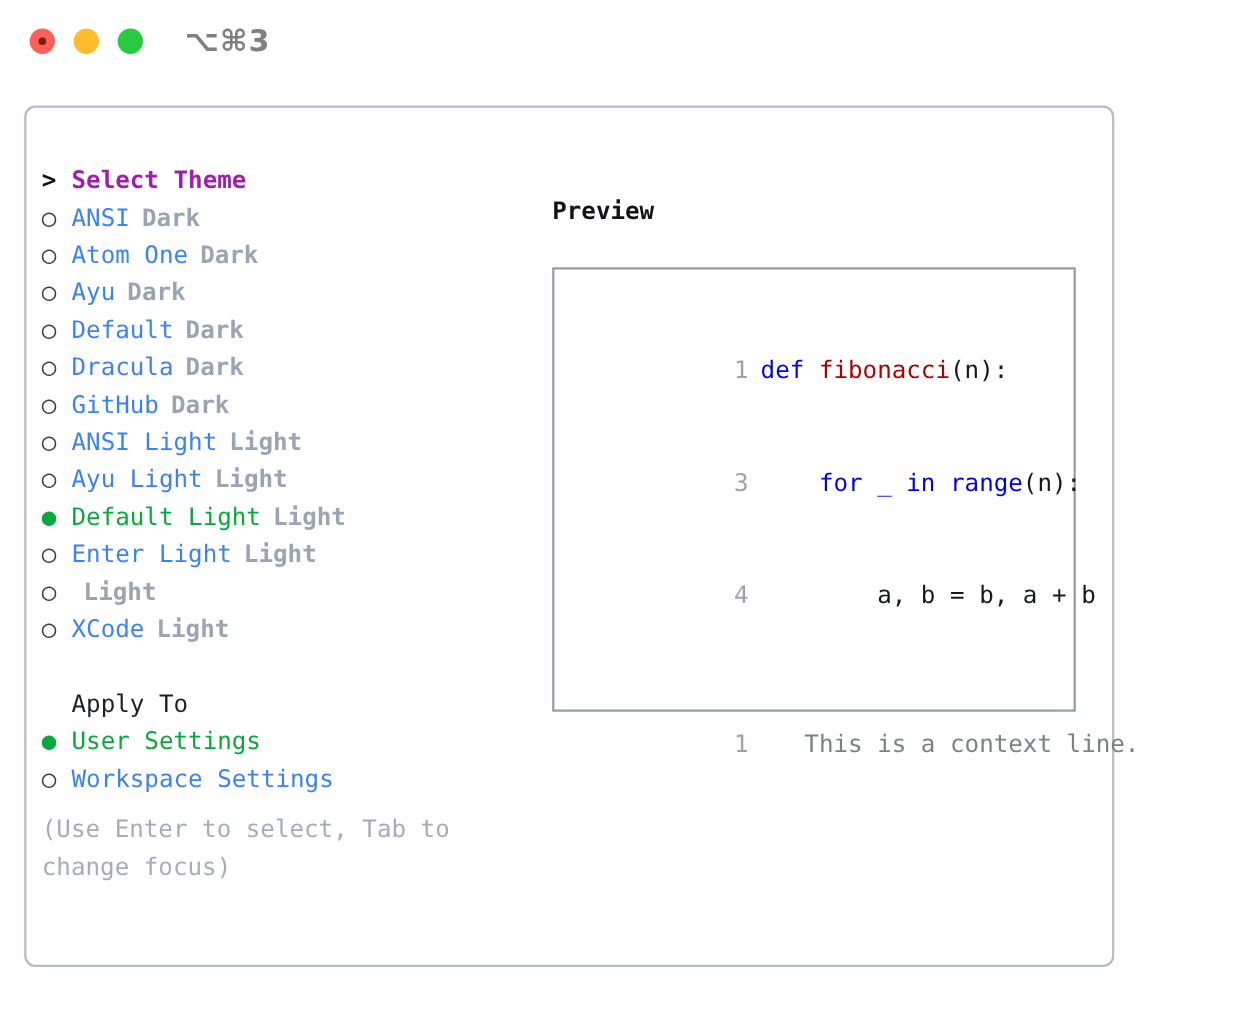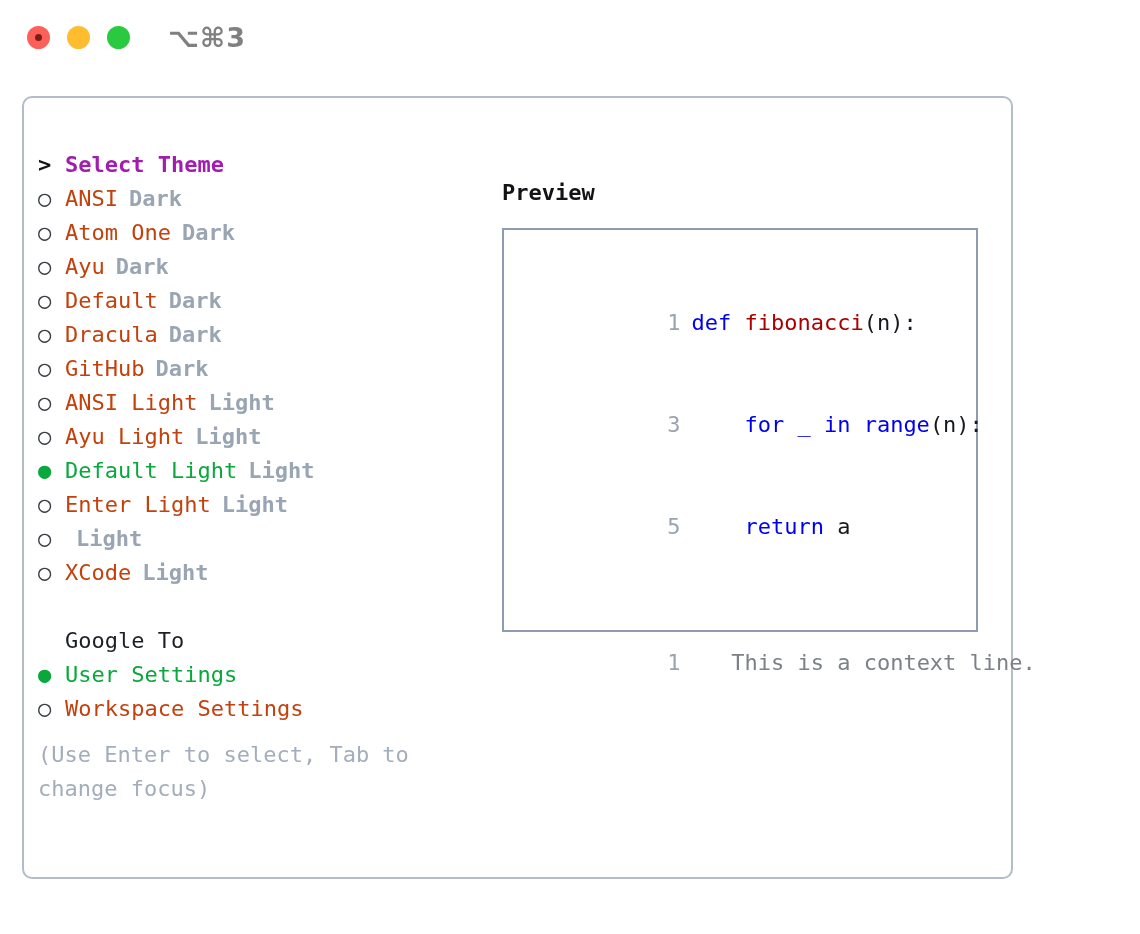--- a/index.html
+++ b/index.html
@@ -107,21 +107,21 @@
   }
   .marker.sel { color: #0aa83c; }
   .marker.blank { color: transparent; }
 
   .header-row .label {
     font-weight: bold;
     color: #a21caf;
   }
   .header-row .marker { color: #111316; font-weight: bold; }
 
-  .label { color: #c2410c; }
+  .label { color: #3b82f6; }
   .row.selected .label { color: #0aa83c; }
   .tag {
     color: #9aa5b4;
     margin-left: 11px;
     font-weight: bold;
   }
   .section-title {
     color: #1c2026;
   }
 
@@ -143,21 +143,21 @@
     width: 500px;
   }
   .preview-title {
     font-size: 22px;
     font-weight: bold;
     color: #111316;
     line-height: 34px;
     margin-top: 28px;
   }
   .preview-box {
-    margin-top: 18px;
+    margin-top: 33px;
     width: 476px;
     height: 404px;
     border: 2px solid #8e9bb0;
     box-sizing: border-box;
     background: #ffffff;
     padding: 42px 0 0 18px;
   }
 
   .code-line {
     font-size: 22px;
@@ -268,21 +268,21 @@
       <div class="row">
         <span class="marker">○</span>
         <span class="label">XCode</span>
         <span class="tag">Light</span>
       </div>
 
       <div class="spacer-row"></div>
 
       <div class="row">
         <span class="marker blank">○</span>
-        <span class="label section-title">Google To</span>
+        <span class="label section-title">Apply To</span>
       </div>
 
       <div class="row selected">
         <span class="marker sel">●</span>
         <span class="label">User Settings</span>
       </div>
 
       <div class="row">
         <span class="marker">○</span>
         <span class="label">Workspace Settings</span>
@@ -299,24 +299,24 @@
 
         <div class="code-line">
           <span class="ln">1</span><span class="kw">def </span><span class="fn">fibonacci</span><span class="plain">(n):</span>
         </div>
 
 
         <div class="code-line">
           <span class="ln">3</span><span class="kw">    for _ in range</span><span class="plain">(n):</span>
         </div>
 
-
-        <div class="code-line">
-          <span class="ln">5</span><span class="kw">    return</span><span class="plain"> a</span>
-        </div>
+        <div class="code-line">
+          <span class="ln">4</span><span class="plain">        a, b = b, a + b</span>
+        </div>
+
 
         <div class="code-gap"></div>
 
         <div class="code-line">
           <span class="ln">1</span><span class="ctx"> </span><span class="ctx">  This is a context line.</span>
         </div>
 
         <div class="code-line">
           
         </div>

